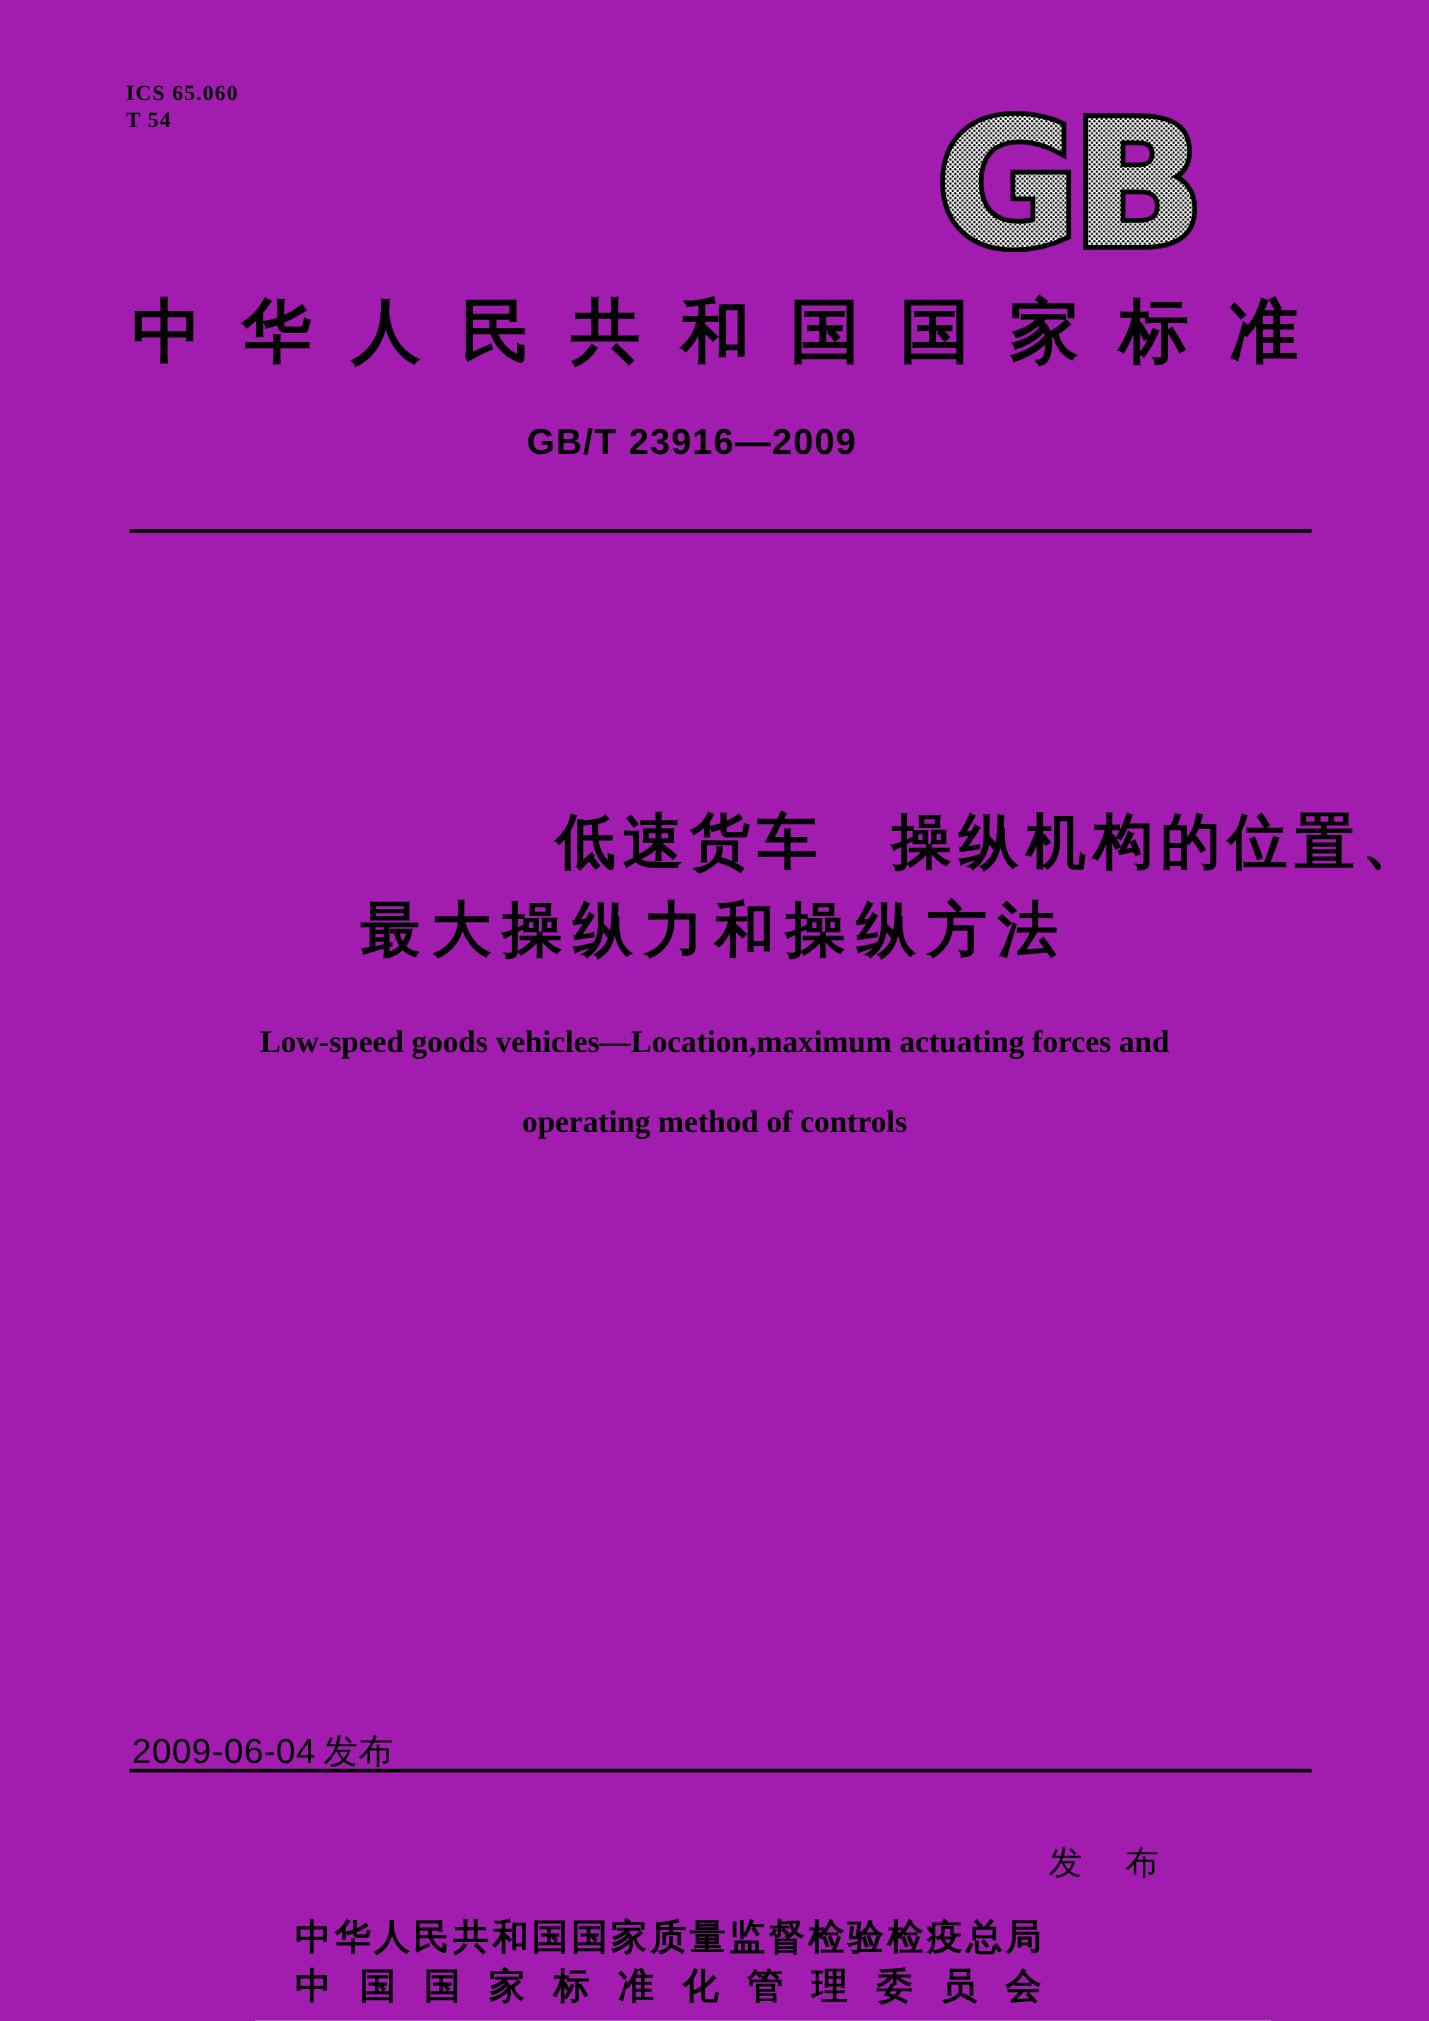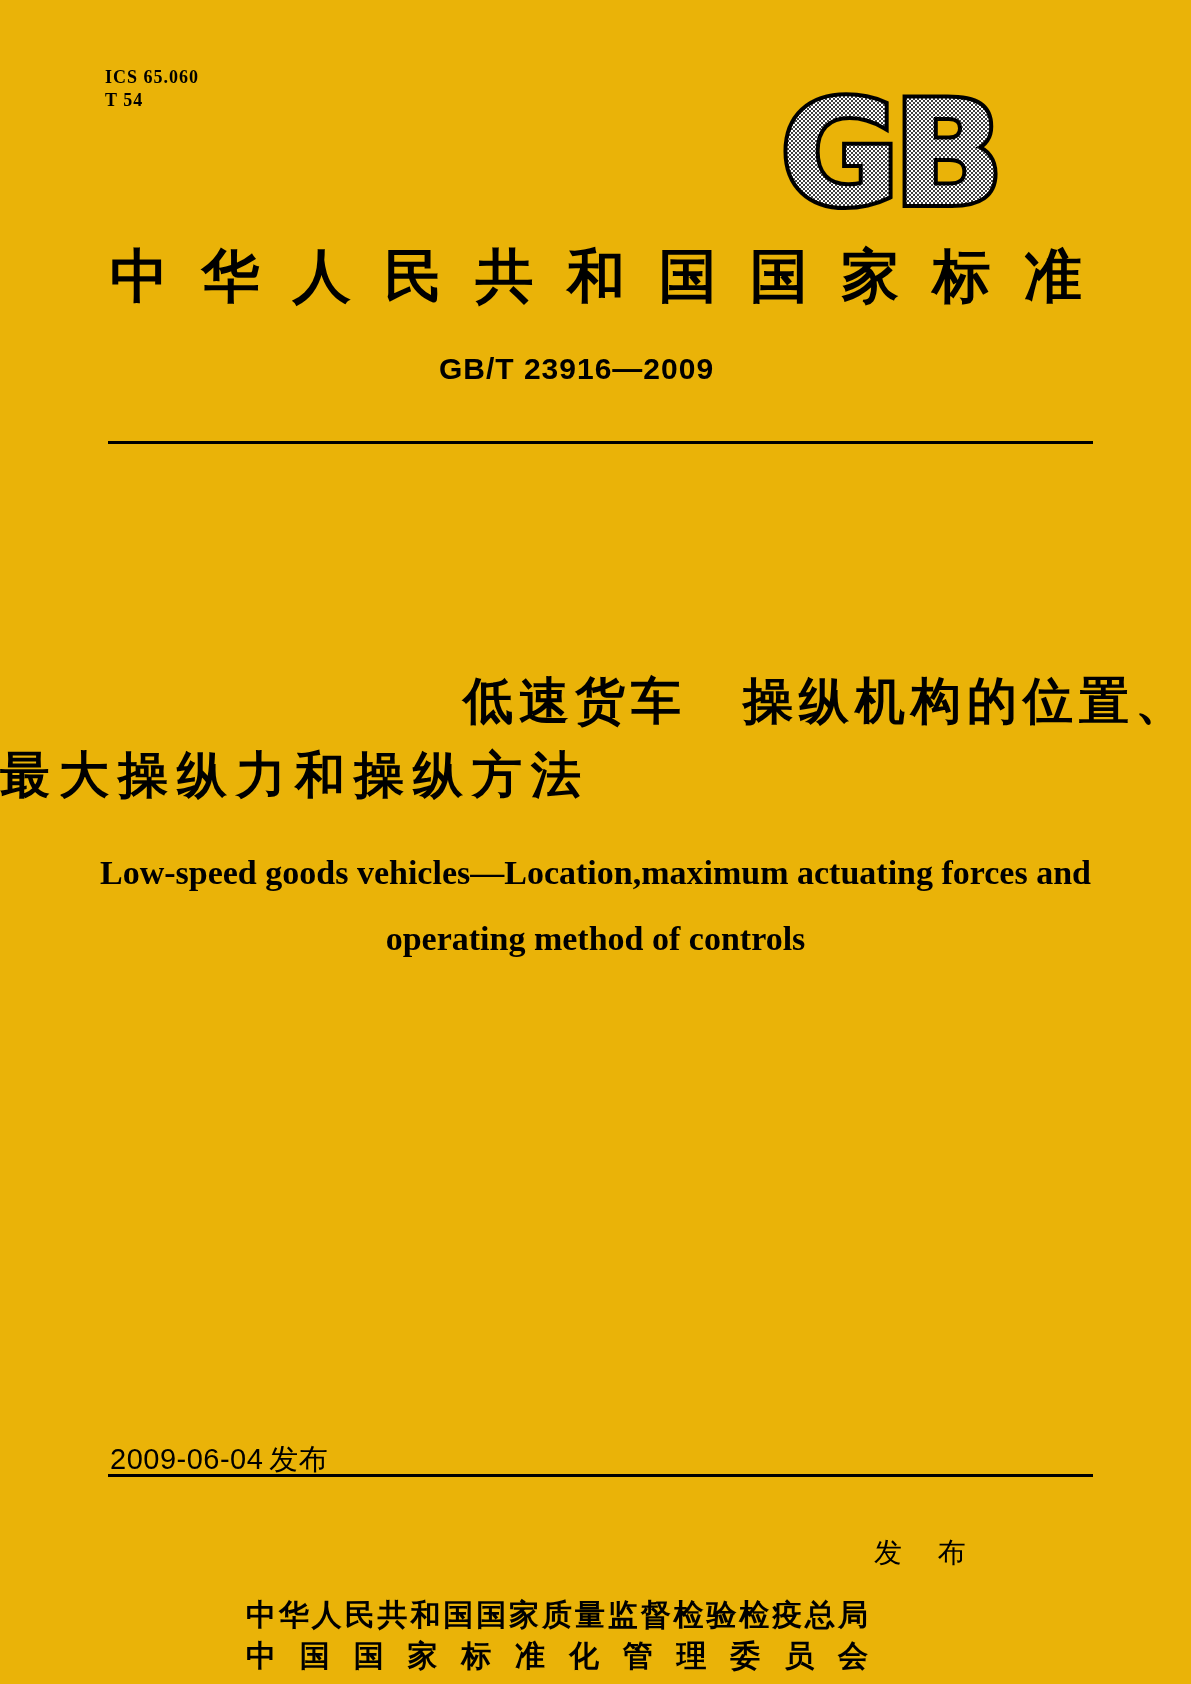--- a/index.html
+++ b/index.html
@@ -1,19 +1,19 @@
 <!DOCTYPE html>
 <html><head>
 <meta charset="utf-8">
 <style>
   html,body{margin:0;padding:0;background:#e8e8e8;}
   .page{
     position:relative;
     width:1191px;height:1684px;
-    background:#eab308;
+    background:#a21caf;
     margin:0 auto;
     overflow:hidden;
     color:#000;
   }
   
   .ics-block{
     position:absolute;left:105px;top:66px;
     font-family:"Liberation Serif", serif;
     font-weight:bold;font-size:18px;line-height:23px;
     letter-spacing:1px;
@@ -40,29 +40,29 @@
   .rule-bottom{top:1474px;}
   
   .zh-line1{
     position:absolute;left:0;top:668px;width:1191px;
     text-align:right;
     font-family:"Liberation Sans", sans-serif;
     font-weight:bold;font-size:50px;letter-spacing:6px;
   }
   .zh-line2{
     position:absolute;left:0;top:742px;width:1191px;
-    text-align:left;
+    text-align:center;
     font-family:"Liberation Sans", sans-serif;
     font-weight:bold;font-size:50px;letter-spacing:9px;
   }
   
   .en-line1,.en-line2{
     position:absolute;left:0;width:1191px;text-align:center;
     font-family:"Liberation Serif", serif;
-    font-weight:bold;font-size:34px;
+    font-weight:bold;font-size:26px;
   }
   .en-line1{top:854px;}
   .en-line2{top:920px;}
   
   .date-left{
     position:absolute;left:110px;top:1440px;
     font-family:"Liberation Sans", sans-serif;
     font-size:29px;letter-spacing:0.5px;text-align:right;
   }
   .date-right{

